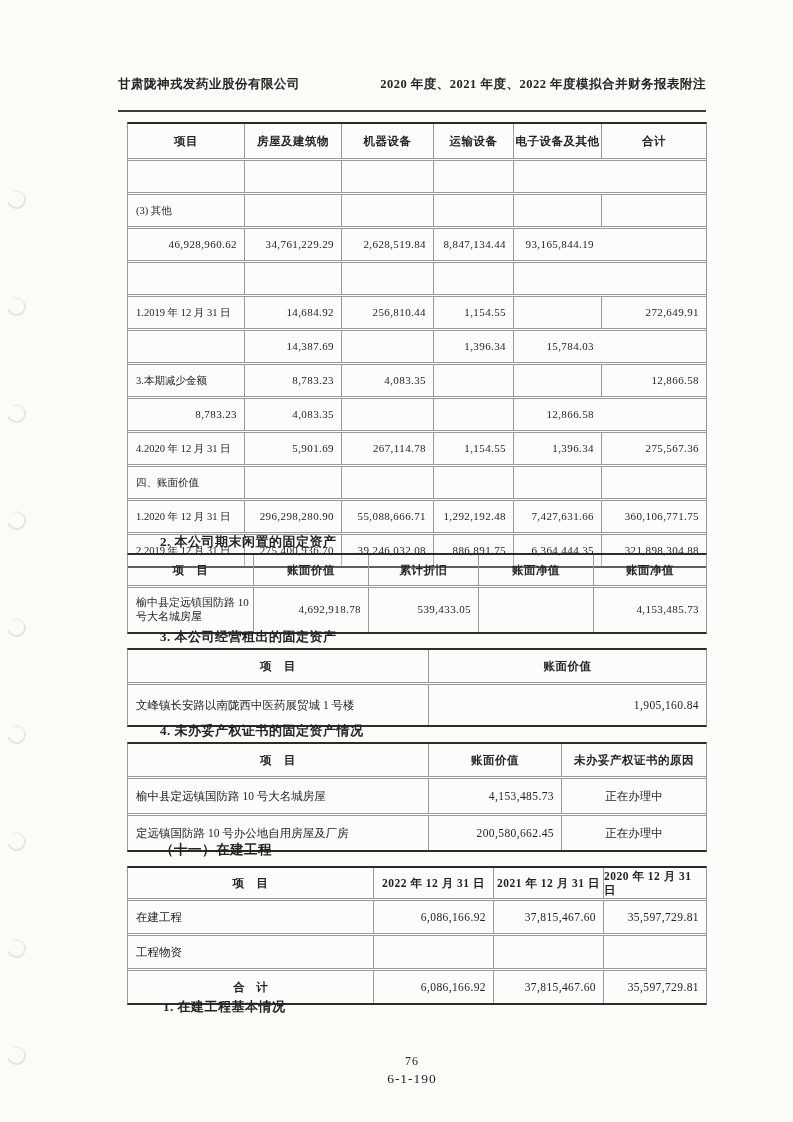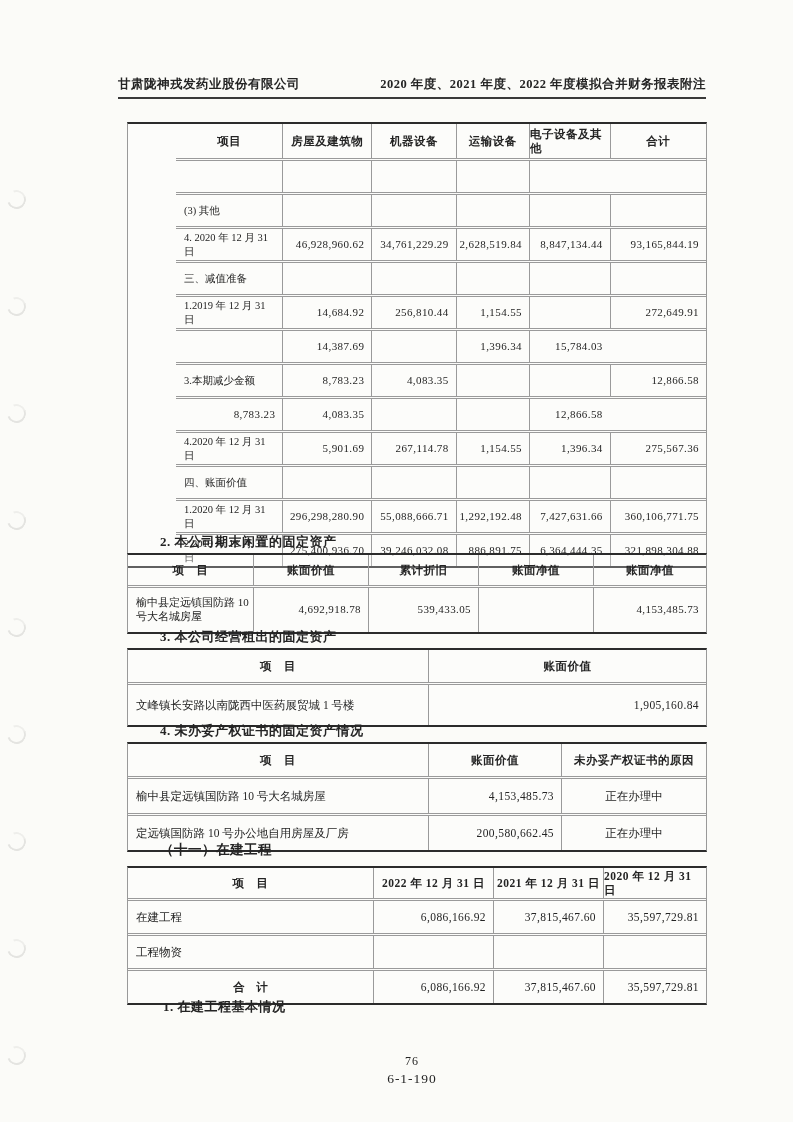--- a/index.html
+++ b/index.html
@@ -13,21 +13,21 @@
   .mark{
     position:absolute;left:7px;width:15px;height:15px;border-radius:50%;
     border:2px solid;
     border-color:rgba(0,0,0,.05) rgba(0,0,0,.09) rgba(0,0,0,.09) transparent;
     transform:rotate(25deg);
   }
   .doc-header{
     position:absolute;left:118px;top:76px;width:588px;
     display:flex;justify-content:space-between;align-items:flex-end;
     font-size:12.5px;font-weight:600;letter-spacing:.5px;
-    border-bottom:2px solid #3a3a3a;padding-bottom:4px;
+    border-bottom:2px solid #3a3a3a;padding-bottom:17px;
   }
   .doc-header .right{font-size:12.5px;}
   .sec-title{
     position:absolute;left:160px;font-size:13px;font-weight:600;
     letter-spacing:.5px;white-space:nowrap;
   }
   .sec-title.bold{font-weight:700;font-size:13.5px;}
   .tbl{
     position:absolute;left:127px;width:578px;
     border-top:2.5px solid #2b2b2b;border-bottom:2.5px solid #2b2b2b;
@@ -39,21 +39,21 @@
   .td{
     display:flex;align-items:center;overflow:hidden;
     font-size:11px;line-height:1.25;
   }
   .td + .td{border-left:1px solid #9a9a9a;}
   .td.h{justify-content:center;font-weight:600;font-size:11.5px;letter-spacing:.5px;}
   .td.lab{padding:2px 4px 2px 8px;}
   .td.num{justify-content:flex-end;padding-right:7px;letter-spacing:.4px;}
   .td.ctr{justify-content:center;padding:0;}
   
-  .t-main .tr{grid-template-columns:116fr 97fr 92fr 80fr 88fr 105fr;height:31px;margin-left:48px;}
+  .t-main .tr{grid-template-columns:116fr 97fr 92fr 80fr 88fr 105fr;height:31px;}
   .t-main .tr.head{height:34px;}
   .t-main .td.lab{font-size:10.5px;}
   .t-idle .tr{grid-template-columns:125fr 115fr 110fr 115fr 113fr;height:44px;}
   .t-idle .tr.head{height:30px;}
   .t-leased .tr{grid-template-columns:300fr 278fr;height:40px;}
   .t-leased .tr.head{height:32px;}
   .t-cert .tr{grid-template-columns:300fr 133fr 145fr;height:34px;}
   .t-cert .tr.head{height:32px;}
   .t-constr .tr{grid-template-columns:245fr 120fr 110fr 103fr;height:32px;}
   .t-constr .tr.head{height:30px;}
@@ -102,29 +102,27 @@
     </div>
     <div class="tr">
       <div class="td lab">(3) 其他</div>
       <div class="td num"></div>
       <div class="td num"></div>
       <div class="td num"></div>
       <div class="td num"></div>
       <div class="td num"></div>
     </div>
     <div class="tr">
-      <div class="td lab">4. 2020 年 12 月 31 日</div>
       <div class="td num">46,928,960.62</div>
       <div class="td num">34,761,229.29</div>
       <div class="td num">2,628,519.84</div>
       <div class="td num">8,847,134.44</div>
       <div class="td num">93,165,844.19</div>
     </div>
     <div class="tr">
-      <div class="td lab">三、减值准备</div>
       <div class="td num"></div>
       <div class="td num"></div>
       <div class="td num"></div>
       <div class="td num"></div>
       <div class="td num"></div>
     </div>
     <div class="tr">
       <div class="td lab">1.2019 年 12 月 31 日</div>
       <div class="td num">14,684.92</div>
       <div class="td num">256,810.44</div>

